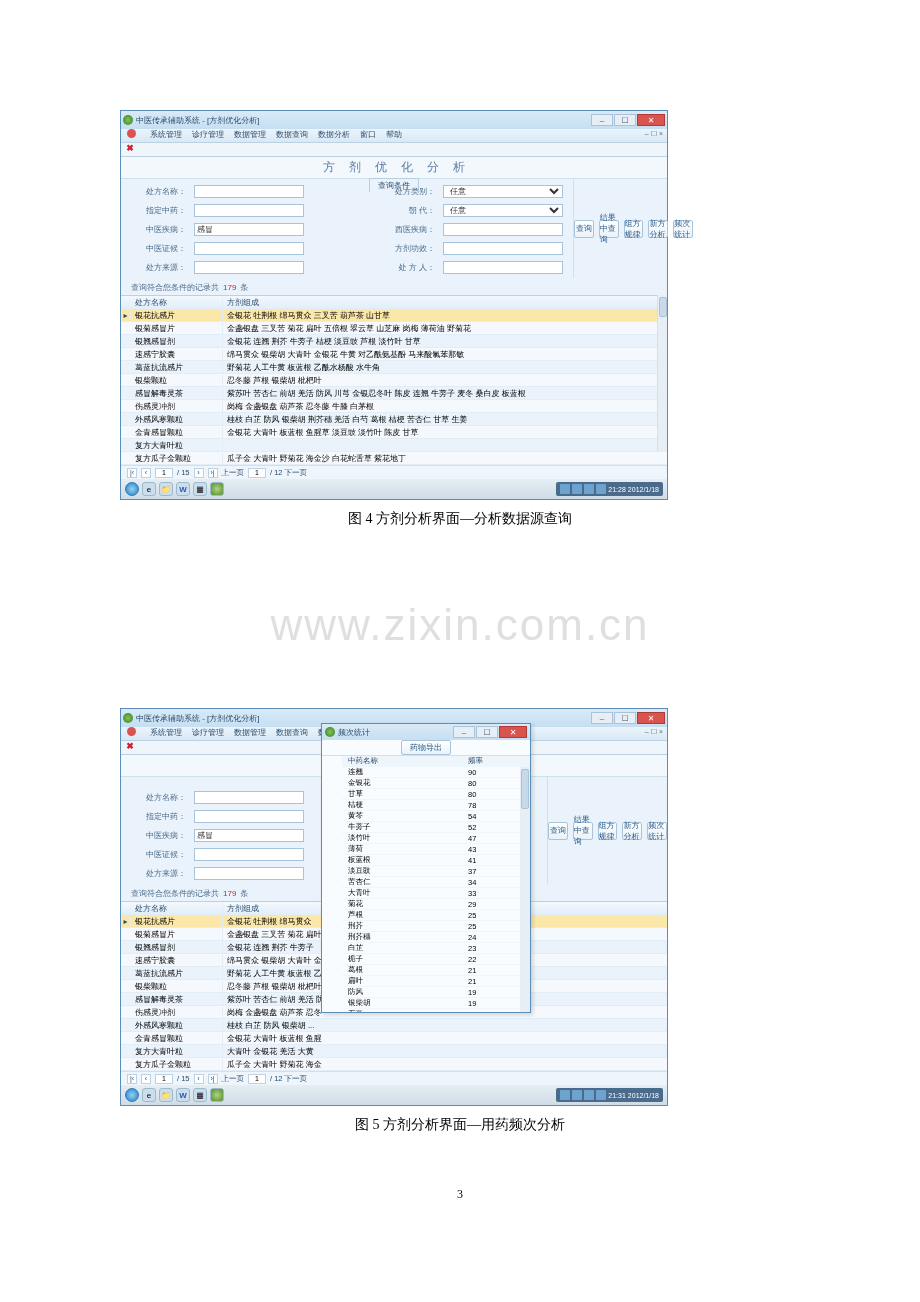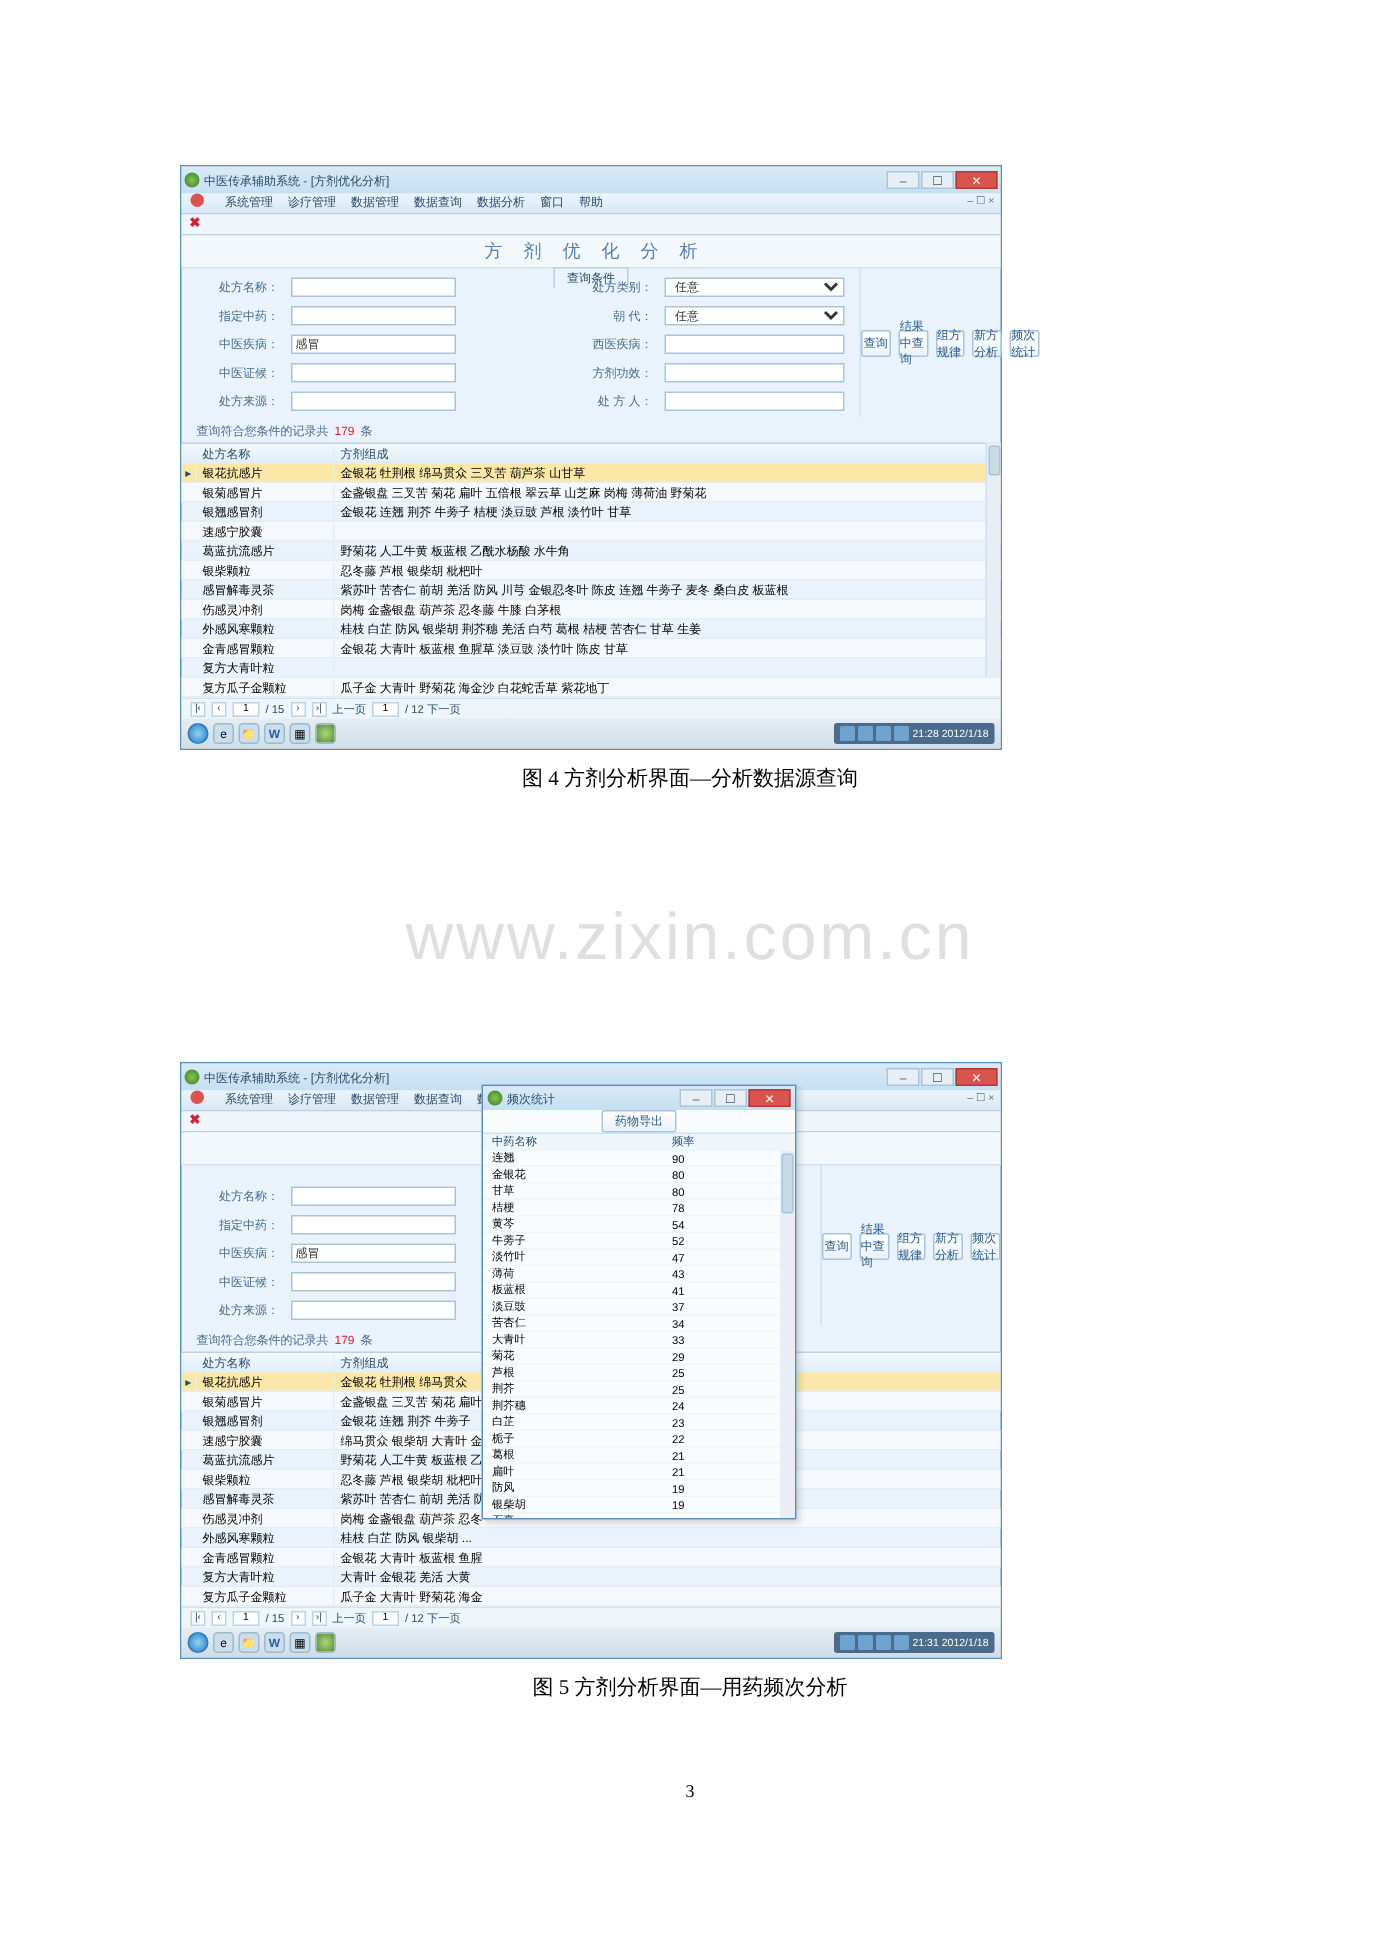--- a/index.html
+++ b/index.html
@@ -62,21 +62,21 @@
   .start { width: 14px; height: 14px; border-radius: 50%; background: radial-gradient(#8fd3f4,#2b7ac1); border: 1px solid #2b7ac1; }
   .tbx-right { display: flex; align-items: center; gap: 2px; font-size: 7px; color: #fff; background: #4a6b8c; height: 14px; padding: 0 4px; border-radius: 2px; }
   .tbx-tray { width: 10px; height: 10px; background: #6fa3cf; border-radius: 1px; }
 
   
   .fig5-wrap { position: relative; }
   .popup { position: absolute; left: 200px; top: 14px; width: 210px; height: 290px; background: #f9fcff; border: 1px solid #5a8db8; display: flex; flex-direction: column; box-shadow: 2px 2px 4px rgba(0,0,0,.15); }
   .pop-title { height: 16px; background: linear-gradient(#d9eaf7,#c5dff2); display: flex; align-items: center; justify-content: space-between; padding: 0 3px; font-size: 8px; color: #2a4a6a; }
   .pop-topbar { height: 16px; display: flex; align-items: center; justify-content: center; border-bottom: 1px solid #cfe0ee; }
   .pop-topbtn { font-size: 8px; border: 1px solid #a9c4da; background: linear-gradient(#fefefe,#e9f2fa); padding: 1px 8px; color: #2a5a8a; border-radius: 2px; }
-  .pop-tbl-head, .pop-row { display: flex; font-size: 7.5px; height: 11px; align-items: center; border-bottom: 1px solid #eef5fb; }
+  .pop-tbl-head, .pop-row { display: flex; font-size: 7.5px; height: 11px; align-items: center; border-bottom: 1px solid #eef5fb; margin-left: 20px; }
   .pop-tbl-head { background: #eef5fb; color: #2a4a6a; }
   .pc1 { width: 90px; padding-left: 6px; }
   .pc2 { width: 60px; padding-left: 36px; }
   .pop-body { flex: 1; overflow: hidden; position: relative; }
   .pop-scroll { position: absolute; right: 0; top: 0; bottom: 0; width: 10px; background: #e7eef5; }
   .pop-scroll .thumb { width: 8px; height: 40px; margin: 2px auto 0; background: #c8d9e8; border: 1px solid #a9c4da; border-radius: 2px; }
 
   .truncated .c-comp { max-width: 150px; }
   .grid-wrap { position: relative; }
 </style>
@@ -188,20 +188,21 @@
               <div class="c-comp">金盏银盘 三叉苦 菊花 扁叶 五倍根 翠云草 山芝麻 岗梅 薄荷油 野菊花</div>
             </div>
             <div class="grid-row">
               <div class="c-sel"></div>
               <div class="c-name">银翘感冒剂</div>
               <div class="c-comp">金银花 连翘 荆芥 牛蒡子 桔梗 淡豆豉 芦根 淡竹叶 甘草</div>
             </div>
             <div class="grid-row row-alt">
               <div class="c-sel"></div>
               <div class="c-name">速感宁胶囊</div>
+              <div class="c-comp">绵马贯众 银柴胡 大青叶 金银花 牛黄 对乙酰氨基酚 马来酸氯苯那敏</div>
             </div>
             <div class="grid-row">
               <div class="c-sel"></div>
               <div class="c-name">葛蓝抗流感片</div>
               <div class="c-comp">野菊花 人工牛黄 板蓝根 乙酰水杨酸 水牛角</div>
             </div>
             <div class="grid-row row-alt">
               <div class="c-sel"></div>
               <div class="c-name">银柴颗粒</div>
               <div class="c-comp">忍冬藤 芦根 银柴胡 枇杷叶</div>

